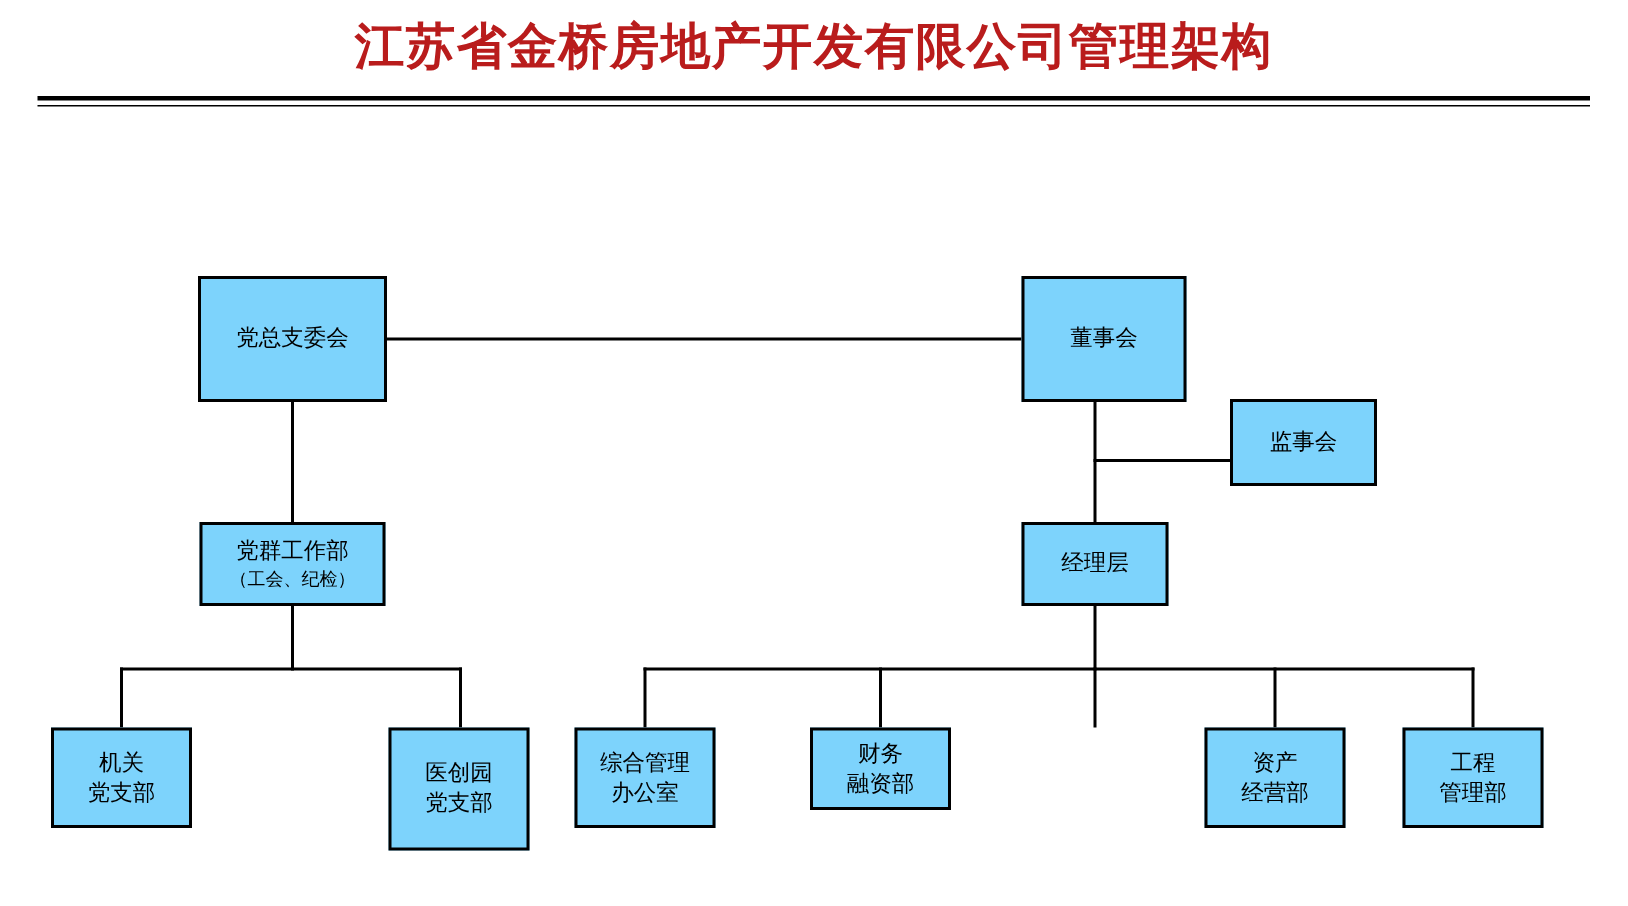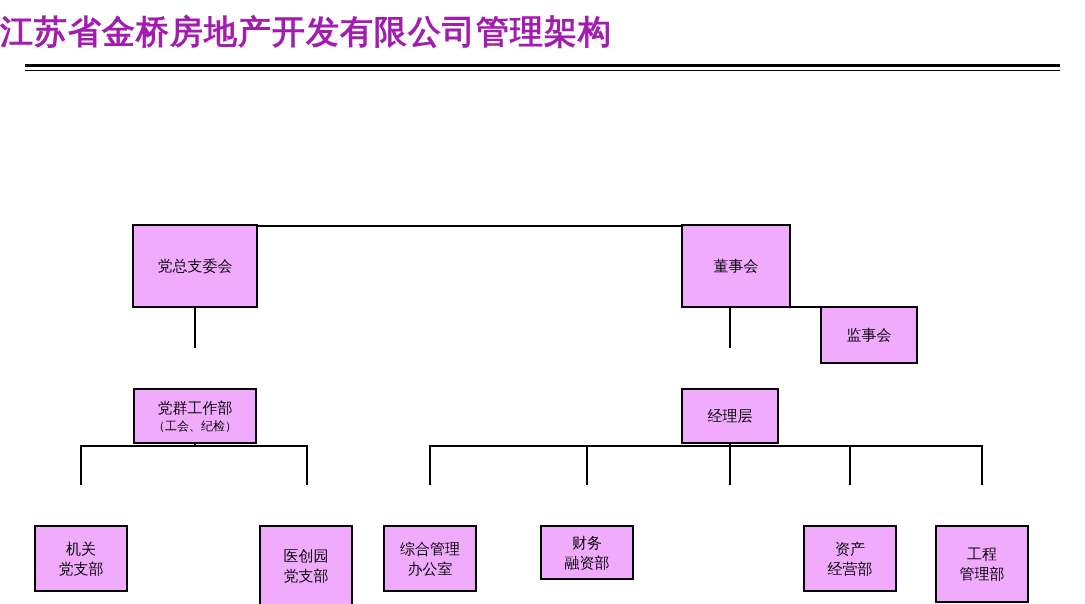--- a/index.html
+++ b/index.html
@@ -20,27 +20,28 @@
     left: 0; top: 0;
     width: 1085px;
     height: 604px;
   }
   
   .title {
     position: absolute;
     left: 0;
     top: 11px;
     width: 1085px;
+    text-align: center;
     font-family: "Liberation Serif", "DejaVu Serif", serif;
     font-size: 33px;
     font-weight: bold;
     letter-spacing: 1px;
     line-height: 42px;
     white-space: nowrap;
-    color: #a21caf;
+    color: #b91c1c;
   }
   .rule-thick {
     position: absolute;
     left: 25px;
     top: 64px;
     width: 1035px;
     height: 3px;
     background: #000000;
   }
   .rule-thin {
@@ -50,32 +51,31 @@
     width: 1035px;
     height: 1px;
     background: #000000;
   }
 
   
   .node {
     position: absolute;
     box-sizing: border-box;
     border: 2px solid #000000;
-    background: #f0abfc;
+    background: #7dd3fc;
     display: flex;
     flex-direction: column;
     align-items: center;
     justify-content: center;
     text-align: center;
     font-family: "Liberation Sans", "DejaVu Sans", sans-serif;
     font-size: 15px;
     line-height: 20px;
     color: #000000;
     z-index: 3;
-    margin-top: 40px;
   }
   .node .line1,
   .node .line2 {
     display: block;
     white-space: nowrap;
   }
   .node.sub .line2 {
     font-size: 12px;
     line-height: 16px;
   }
@@ -168,18 +168,18 @@
     <span class="line1">财务</span>
     <span class="line2">融资部</span>
   </div>
 
 
   <div class="node" style="left:803px; top:485px; width:94px; height:67px;">
     <span class="line1">资产</span>
     <span class="line2">经营部</span>
   </div>
 
-  <div class="node" style="left:935px; top:485px; width:94px; height:78px;">
+  <div class="node" style="left:935px; top:485px; width:94px; height:67px;">
     <span class="line1">工程</span>
     <span class="line2">管理部</span>
   </div>
 
 </div>
 
 </body></html>

